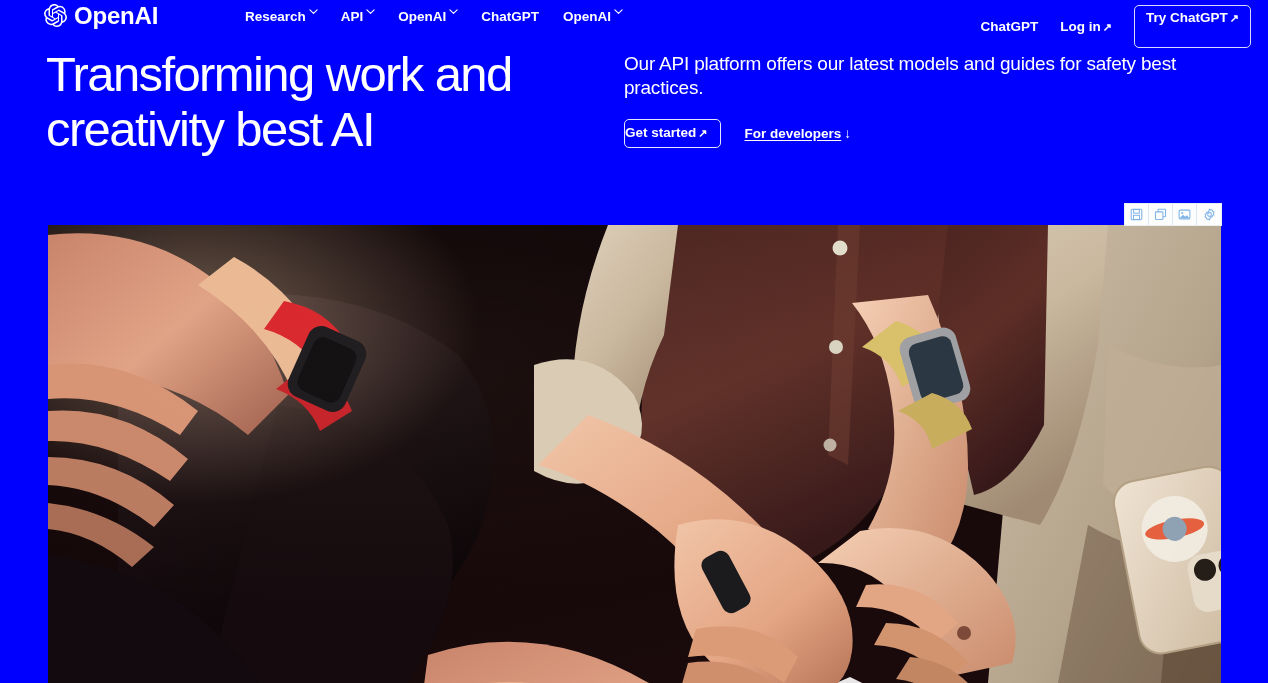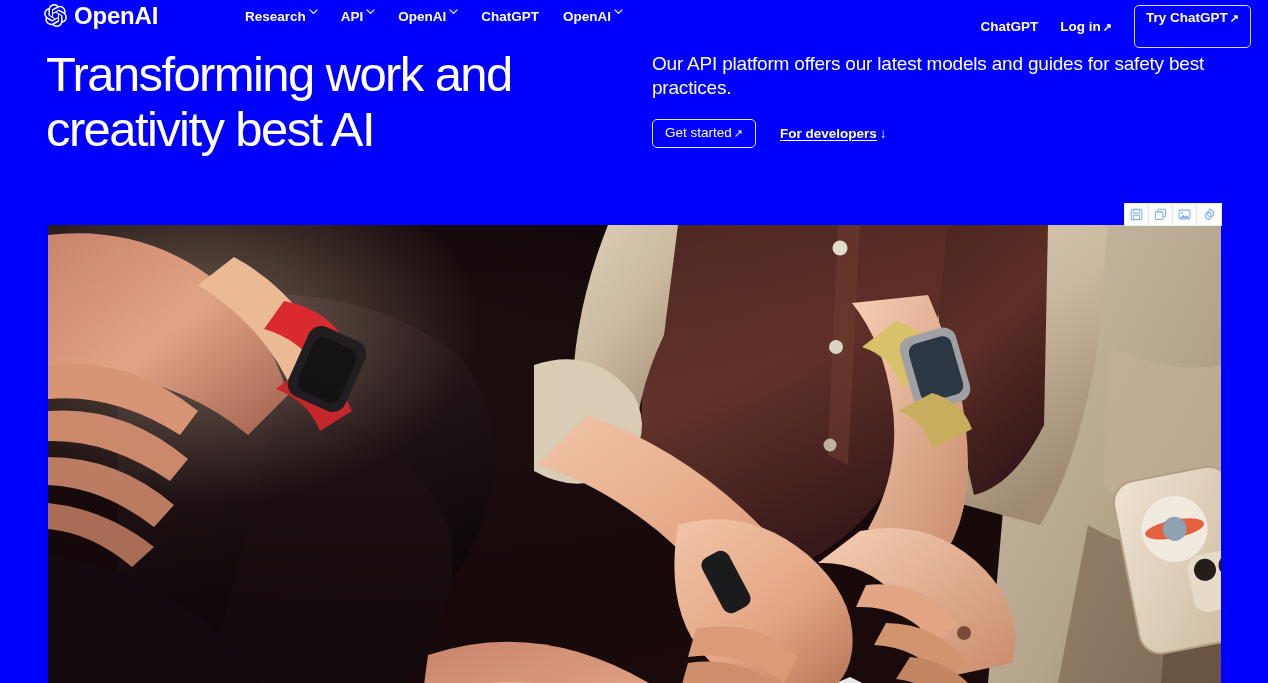--- a/index.html
+++ b/index.html
@@ -113,44 +113,44 @@
   .hero-title {
     font-size: 49px;
     line-height: 55px;
     font-weight: 400;
     letter-spacing: -1.6px;
     color: #ffffff;
   }
 
   .hero-right {
     position: absolute;
-    left: 652px;
+    left: 624px;
     top: 52px;
     width: 580px;
   }
   .hero-sub {
     font-size: 19px;
     line-height: 24px;
     font-weight: 400;
     letter-spacing: -0.2px;
     color: #ffffff;
     width: 570px;
   }
   .hero-actions {
     margin-top: 19px;
     display: flex;
     align-items: center;
     gap: 24px;
   }
   .btn-get {
     border: 1px solid rgba(255,255,255,0.9);
     border-radius: 5px;
-    padding: 5px 12px 6px 12px;
+    padding: 5px 12px 6px 0;
     font-size: 13.5px;
-    font-weight: 400;
+    font-weight: 700;
     color: #fff;
     background: transparent;
     cursor: pointer;
     white-space: nowrap;
     font-family: "Liberation Sans", sans-serif;
     line-height: 16px;
   }
   .link-dev {
     font-size: 13.5px;
     font-weight: 600;

